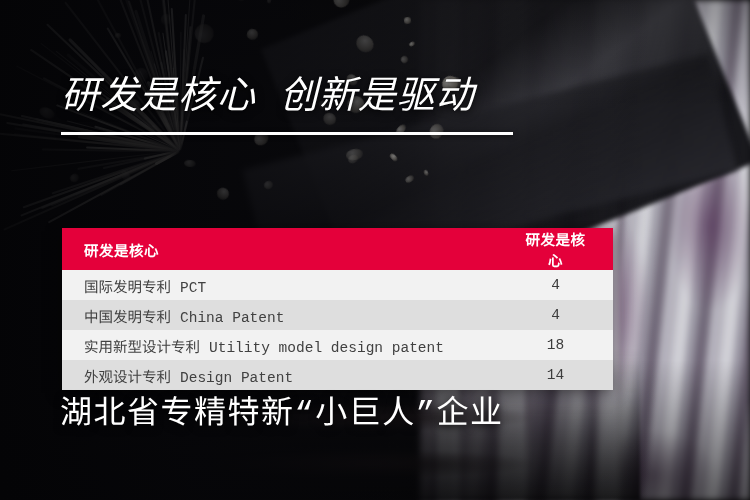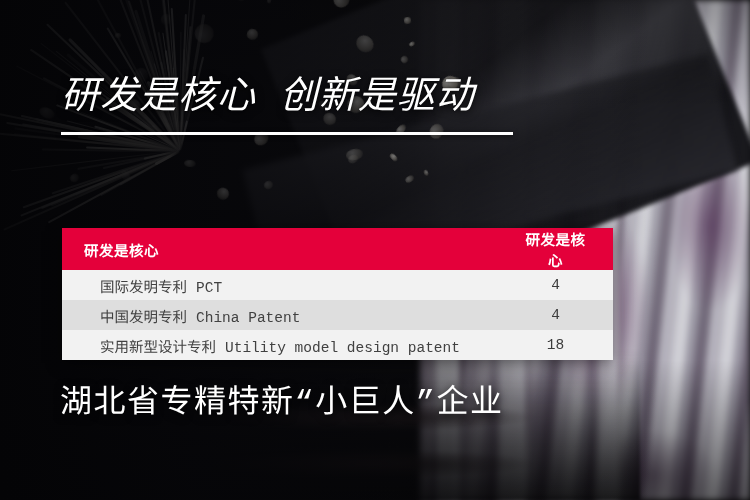--- a/index.html
+++ b/index.html
@@ -144,32 +144,32 @@
     font-size:14.5px;font-weight:bold;
     height:32px;padding:0 22px;
     letter-spacing:.5px;
   }
   .patent-table thead th.type-col{text-align:left;}
   .patent-table thead th.count-col{text-align:center;width:115px;}
   .patent-table tbody td{
     height:30px;
     font-size:14.5px;
     color:#414141;
-    padding:0 38px;
+    padding:0 22px;
     white-space:nowrap;
   }
   .patent-table tbody td.count-col{
     text-align:center;width:115px;color:#3c3c3c;
   }
   .patent-table tbody tr:nth-child(odd)  td{background:#f2f2f2;}
   .patent-table tbody tr:nth-child(even) td{background:#dedede;}
   .cn{margin-right:9px;}
 
   .caption{
-    position:absolute;left:60px;top:388px;
+    position:absolute;left:60px;top:399px;
     font-size:32px;line-height:1;
     color:#ffffff;font-weight:400;
     letter-spacing:1.5px;
     text-shadow:0 2px 9px rgba(0,0,0,.9);
     white-space:nowrap;
   }
 </style>
 </head>
 <body>
 
@@ -330,18 +330,22 @@
             <td class="count-col">4</td>
           </tr>
           <tr>
             <td><span class="cn">中国发明专利</span><span>China Patent</span></td>
             <td class="count-col">4</td>
           </tr>
           <tr>
             <td><span class="cn">实用新型设计专利</span><span>Utility model design patent</span></td>
             <td class="count-col">18</td>
           </tr>
+          <tr>
+            <td><span class="cn">外观设计专利</span><span>Design Patent</span></td>
+            <td class="count-col">14</td>
+          </tr>
         </tbody>
     </table>
 
     <div class="caption">湖北省专精特新“小巨人”企业</div>
   </div>
 </div>
 
 </body></html>

